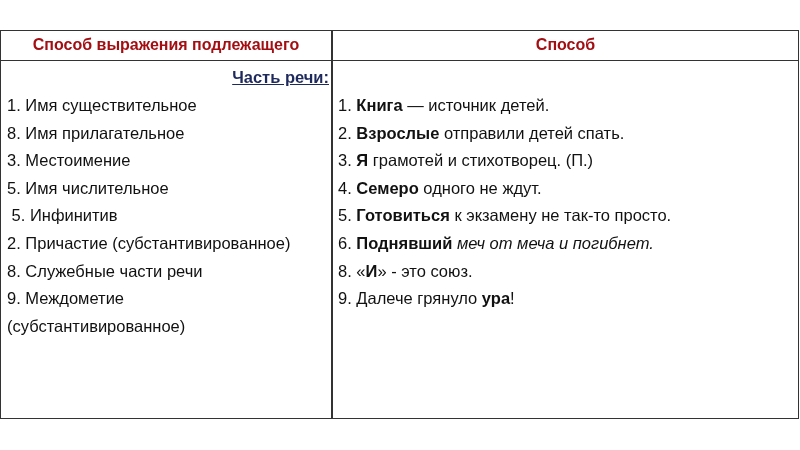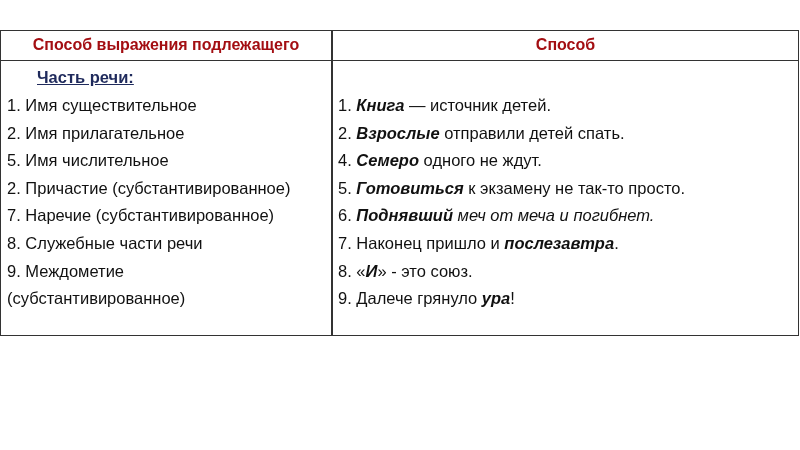--- a/index.html
+++ b/index.html
@@ -13,21 +13,21 @@
     body {
       font-family: "Liberation Sans", "DejaVu Sans", sans-serif;
       color: #111111;
       position: relative;
     }
     .table {
       position: absolute;
       left: 0;
       top: 30px;
       width: 799px;
-      height: 306px;
+      height: 389px;
       border: 1.5px solid #333333;
       box-sizing: border-box;
     }
     .header-row {
       position: absolute;
       left: 0;
       top: 0;
       width: 100%;
       height: 30px;
       border-bottom: 1.5px solid #333333;
@@ -62,79 +62,80 @@
       font-size: 16.5px;
     }
     .body-right {
       position: absolute;
       left: 337px;
       top: 33px;
       width: 455px;
       font-size: 16.5px;
     }
     .subheading {
-      text-align: left;
+      text-align: right;
       font-weight: bold;
       color: #1f2a5c;
       text-decoration: underline;
       height: 28px;
       line-height: 26px;
       padding-left: 30px;
     }
     .line {
       height: 27.6px;
       line-height: 27.6px;
       white-space: nowrap;
     }
     .spacer { height: 28px; }
-    .em { font-weight: bold; font-style: italic; }
+    .em { font-weight: bold; }
     .it { font-style: italic; }
   </style>
 </head>
 <body>
 
 <div class="table">
   <div class="header-row">
     <div class="header-cell header-left">Способ  выражения подлежащего</div>
     <div class="header-cell header-right">Способ</div>
   </div>
   <div class="col-divider"></div>
 
   <div class="body-left">
     <div class="subheading">Часть речи:</div>
     <div class="line">1. Имя существительное</div>
-    <div class="line">2. Имя прилагательное</div>
+    <div class="line">8. Имя прилагательное</div>
+    <div class="line">3. Местоимение</div>
     <div class="line">5. Имя числительное</div>
+    <div class="line" style="white-space:pre"> 5. Инфинитив</div>
     <div class="line">2. Причастие (субстантивированное)</div>
-    <div class="line">7. Наречие (субстантивированное)</div>
     <div class="line">8. Служебные части речи</div>
     <div class="line">9. Междометие</div>
     <div class="line">(субстантивированное)</div>
   </div>
 
   <div class="body-right">
     <div class="spacer"></div>
 
     <div class="line">
       <span>1. </span><span class="em">Книга</span><span> — источник детей.</span>
     </div>
     <div class="line">
       <span>2. </span><span class="em">Взрослые</span><span> отправили детей спать.</span>
     </div>
     <div class="line">
+      <span>3. </span><span class="em">Я</span><span> грамотей и стихотворец. (П.)</span>
+    </div>
+    <div class="line">
       <span>4. </span><span class="em">Семеро</span><span> одного не ждут.</span>
     </div>
     <div class="line">
       <span>5. </span><span class="em">Готовиться</span><span> к экзамену не так-то просто.</span>
     </div>
     <div class="line">
       <span>6. </span><span class="em">Поднявший</span><span class="it"> меч от меча и погибнет.</span>
-    </div>
-    <div class="line">
-      <span>7. </span><span>Наконец пришло и </span><span class="em">послезавтра</span><span>.</span>
     </div>
     <div class="line">
       <span>8. </span><span>«</span><span class="em">И</span><span>» - это союз.</span>
     </div>
     <div class="line">
       <span>9. </span><span>Далече грянуло </span><span class="em">ура</span><span>!</span>
     </div>
   </div>
 </div>
 

